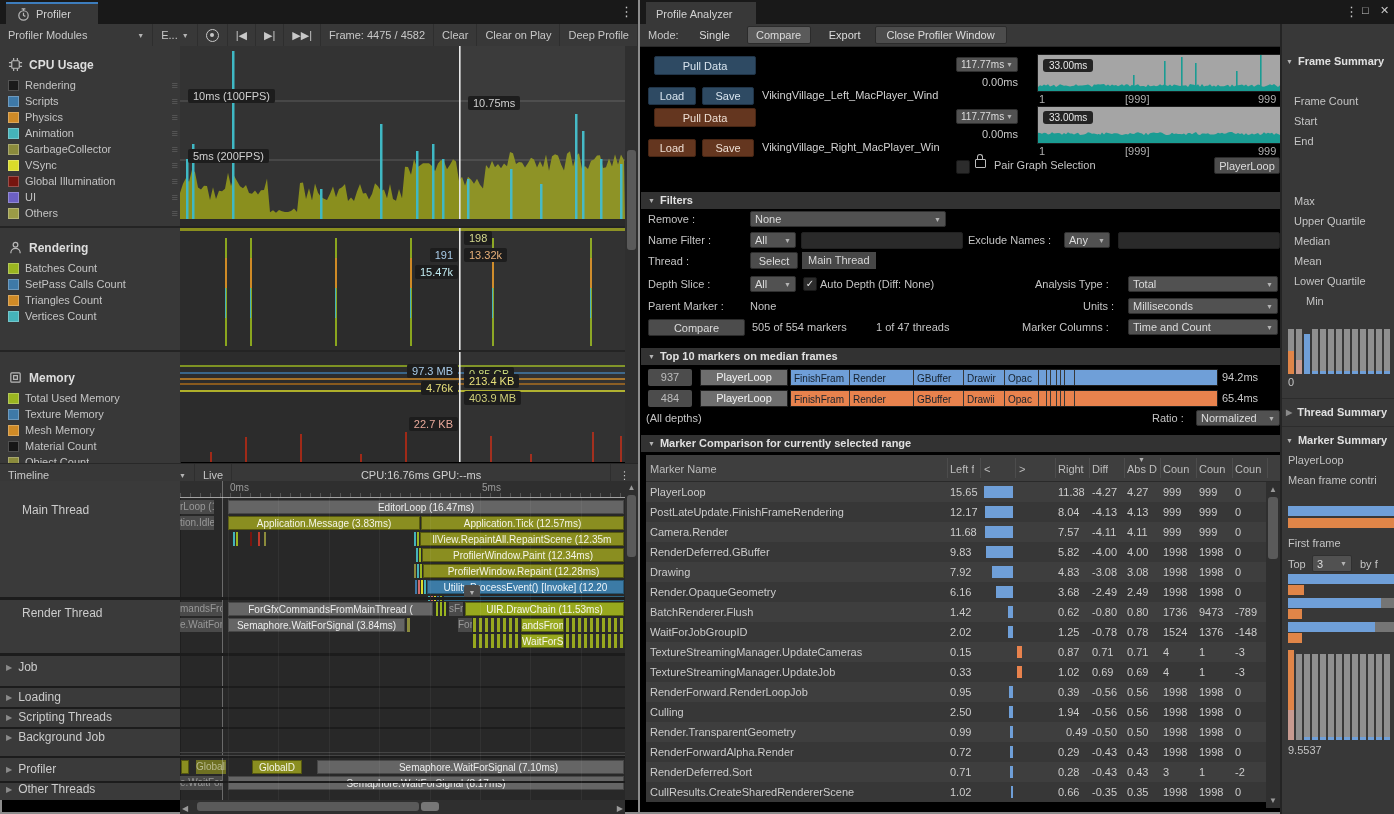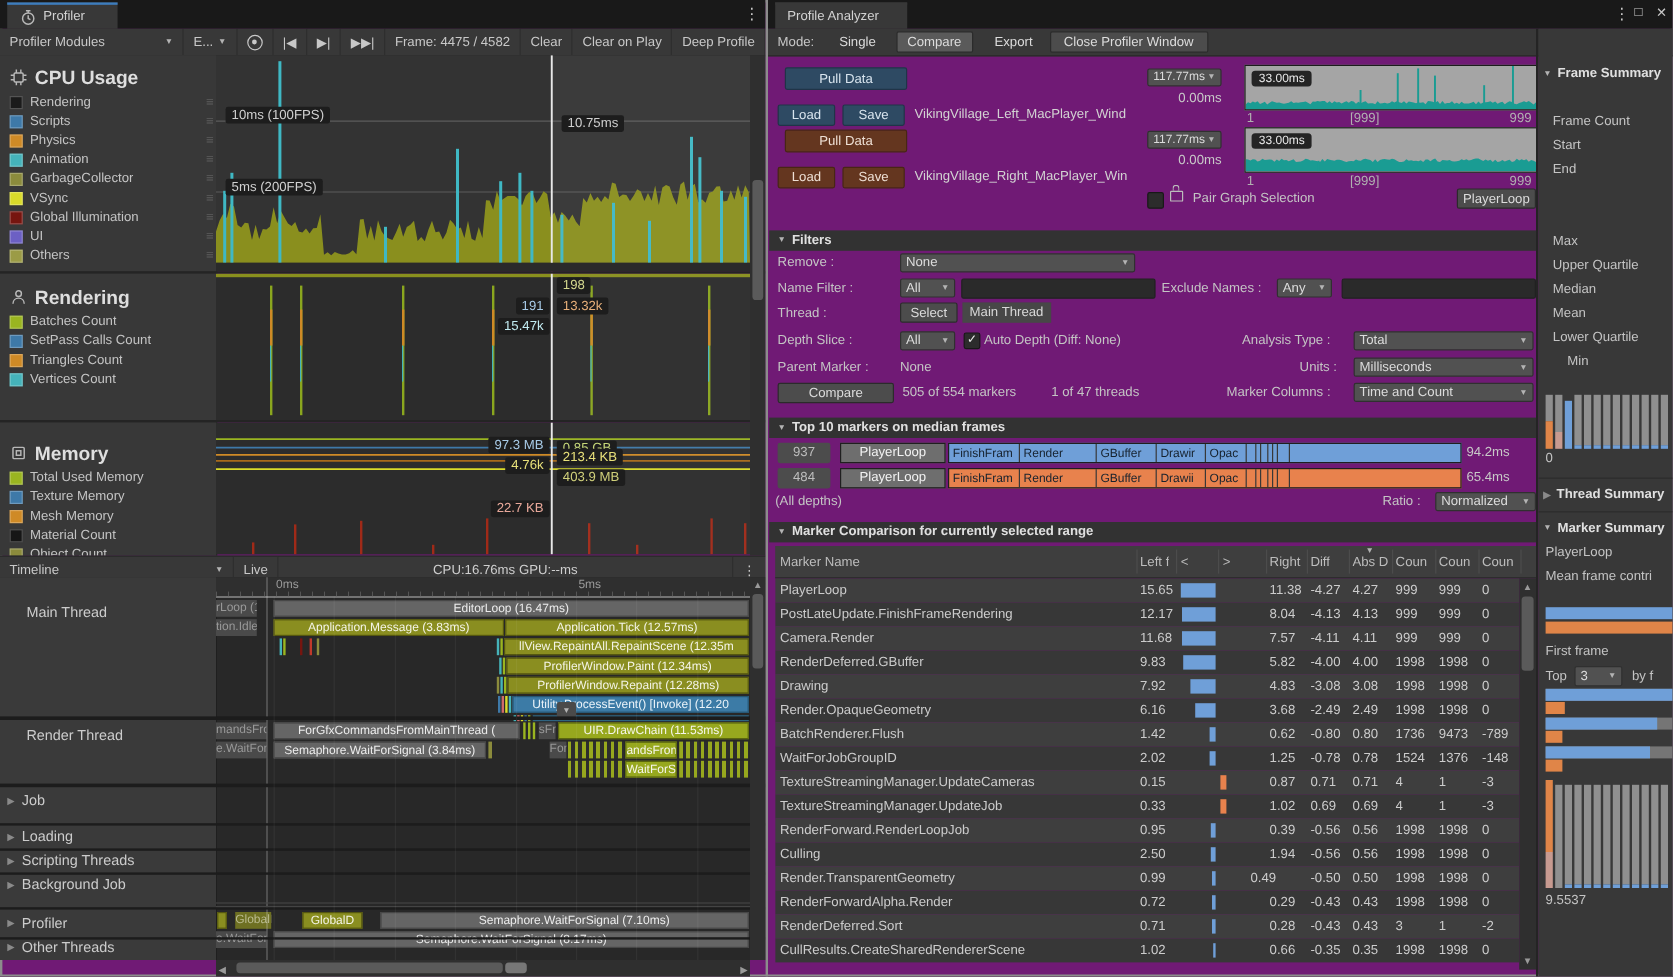--- a/index.html
+++ b/index.html
@@ -1,31 +1,31 @@
 <!DOCTYPE html>
 <html><head>
 <meta charset="utf-8">
 <style>
   html,body{margin:0;padding:0;background:#1e1e1e;}
-  #root{position:relative;width:1394px;height:814px;background:#701a75;overflow:hidden;
+  #root{position:relative;width:1394px;height:814px;background:#000000;overflow:hidden;
         font-family:"Liberation Sans",sans-serif;font-size:11px;color:#c8c8c8;
         box-shadow:inset 0 0 0 2px #8c8c8c;}
   .abs{position:absolute;}
   .clip{overflow:hidden;white-space:nowrap;}
   
   .tabbar{background:#191919;height:24px;}
   .tab{position:absolute;top:2px;height:22px;background:#383838;color:#d2d2d2;
        display:flex;align-items:center;gap:5px;padding:0 10px;border-top:2px solid #3d7dbd;box-sizing:border-box;}
   .tab.noaccent{border-top:2px solid #383838;}
   .toolbar{background:#383838;border-bottom:1px solid #282828;height:22px;display:flex;align-items:center;color:#c8c8c8;}
   .titem{padding:0 8px;height:100%;display:flex;align-items:center;gap:4px;border-right:1px solid #2e2e2e;white-space:nowrap;}
   .caret{font-size:7px;color:#b4b4b4;}
   .kebab{color:#c8c8c8;font-size:13px;}
   
-  .mhead{position:absolute;display:flex;align-items:flex-start;gap:6px;color:#dedede;font-size:16px;font-weight:bold;}
+  .mhead{position:absolute;display:flex;align-items:center;gap:6px;color:#dedede;font-size:12px;font-weight:bold;}
   .mic{width:15px;height:15px;stroke:#b8b8b8;fill:none;stroke-width:1.3;}
   .mitem{position:absolute;display:flex;align-items:center;gap:6px;color:#c4c4c4;font-size:11px;width:176px;}
   .sw{width:9px;height:9px;border:1px solid rgba(255,255,255,.25);flex:none;}
   .handle{margin-left:auto;margin-right:6px;color:#5e5e5e;font-size:11px;}
   
   .chart{position:absolute;left:180px;width:445px;background:#313131;}
   .tag{position:absolute;background:#1d1d1d;color:#d0d0d0;padding:1px 5px;border-radius:2px;font-size:11px;white-space:nowrap;}
   
   .bar{position:absolute;height:14px;line-height:14px;font-size:10px;text-align:center;box-sizing:border-box;}
   .b-grey{background:#656565;color:#ececec;border:1px solid #474747;}
@@ -833,21 +833,21 @@
         <span class="cell" style="left: 446px; width: 32px;">-0.56</span>
         <span class="cell" style="left: 481px; width: 33px;">0.56</span>
         <span class="cell" style="left: 517px; width: 33px;">1998</span>
         <span class="cell" style="left: 553px; width: 33px;">1998</span>
         <span class="cell" style="left: 589px; width: 30px;">0</span>
       </div>
       <div class="crow" style="top: 240px; background: rgb(62, 62, 62);">
         <span class="cell" style="left: 4px; width: 294px;">Render.TransparentGeometry</span>
         <span class="cell" style="left: 304px; width: 30px;">0.99</span>
         <div class="cbar" style="width: 3px; left: 364px; background: rgb(111, 159, 216);"></div>
-        <span class="cell" style="left: 396px; width: 31px;">0.49</span>
+        <span class="cell" style="left: 420px; width: 31px;">0.49</span>
         <span class="cell" style="left: 446px; width: 32px;">-0.50</span>
         <span class="cell" style="left: 481px; width: 33px;">0.50</span>
         <span class="cell" style="left: 517px; width: 33px;">1998</span>
         <span class="cell" style="left: 553px; width: 33px;">1998</span>
         <span class="cell" style="left: 589px; width: 30px;">0</span>
       </div>
       <div class="crow" style="top: 260px; background: rgb(55, 55, 55);">
         <span class="cell" style="left: 4px; width: 294px;">RenderForwardAlpha.Render</span>
         <span class="cell" style="left: 304px; width: 30px;">0.72</span>
         <div class="cbar" style="width: 3px; left: 364px; background: rgb(111, 159, 216);"></div>

